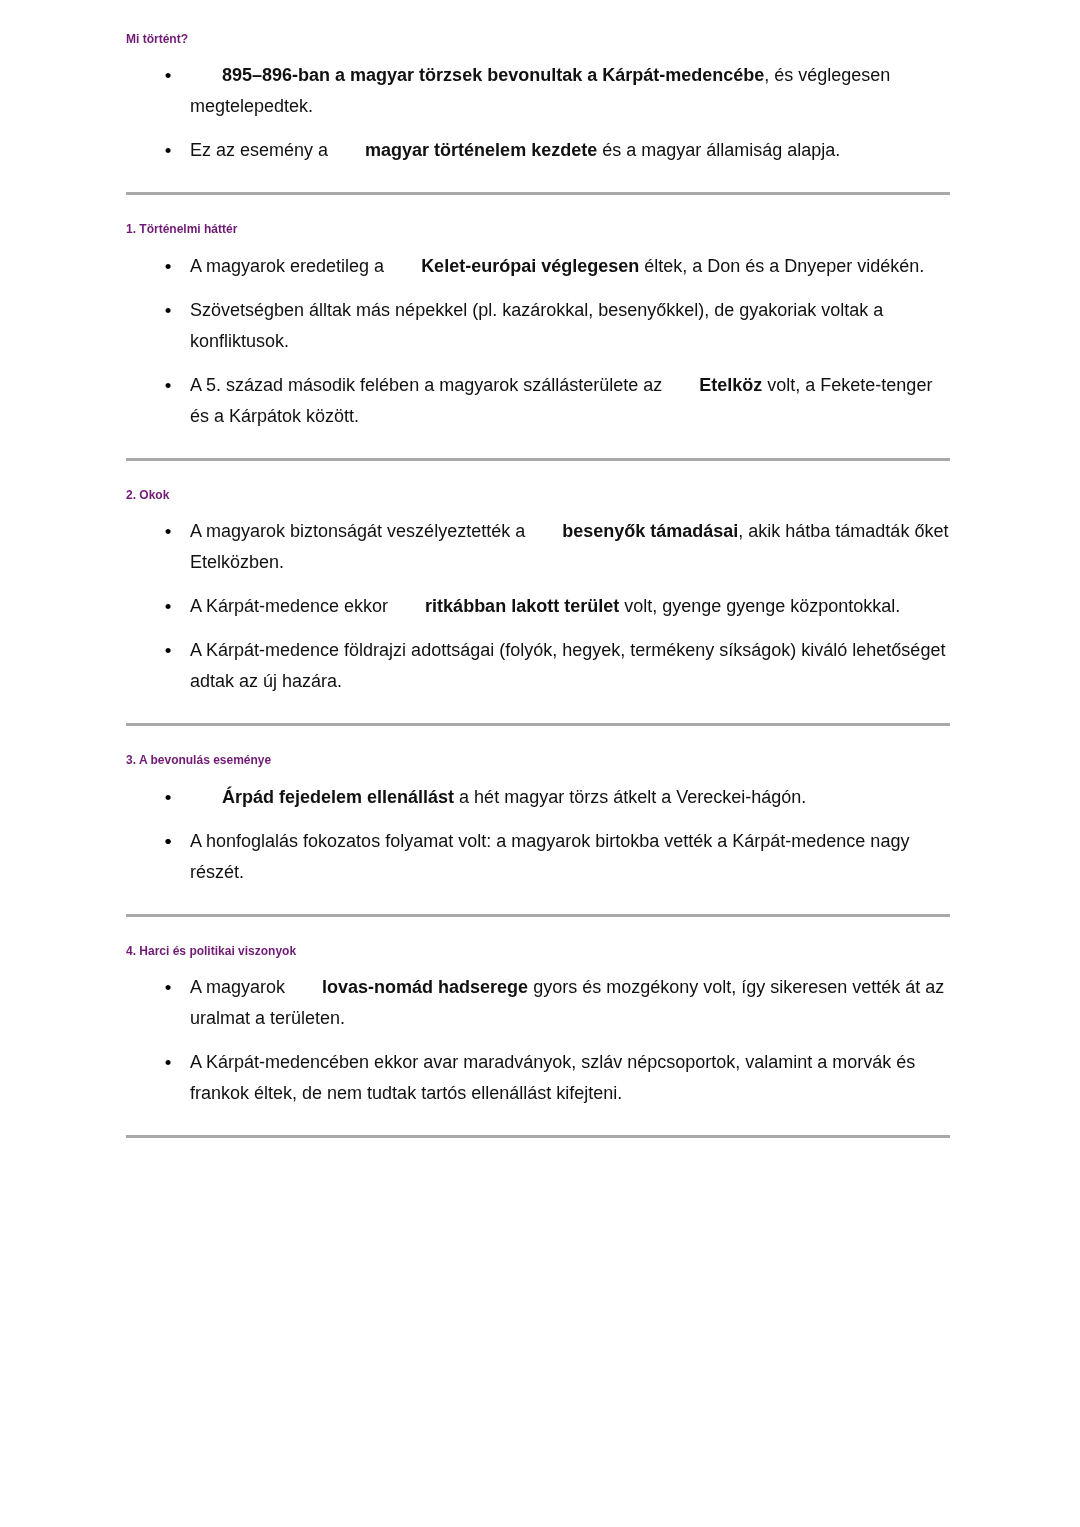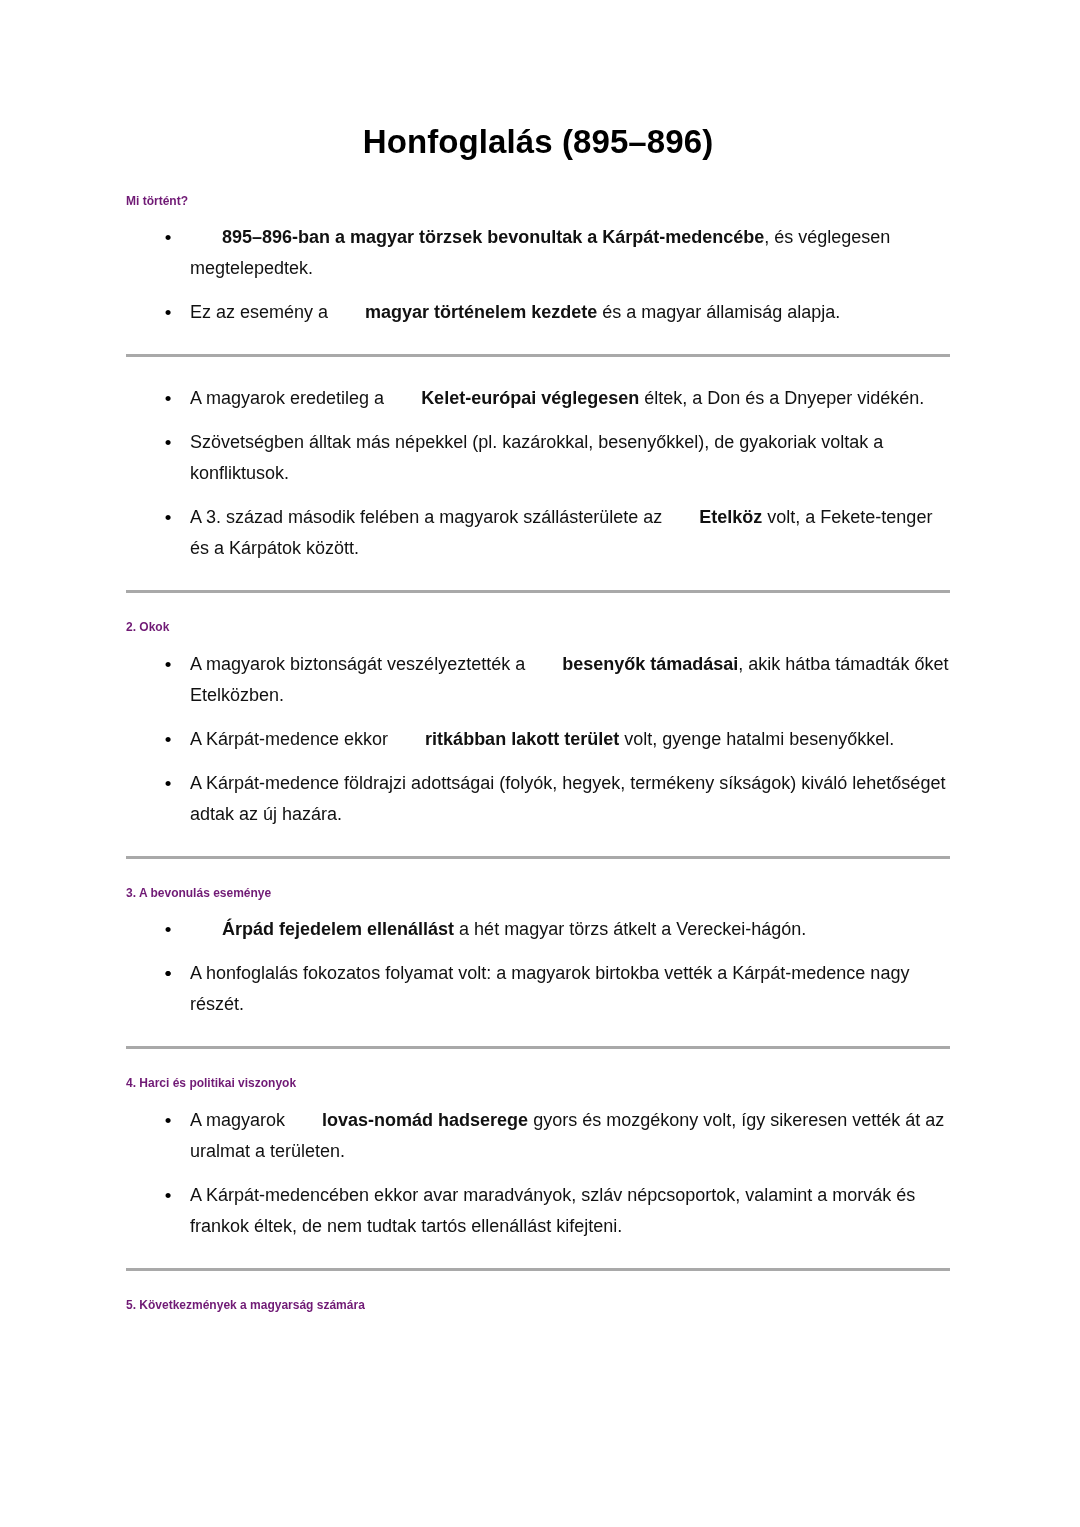--- a/index.html
+++ b/index.html
@@ -103,44 +103,44 @@
   .divider + .section {
     margin-top: 26px;
   }
 </style>
 </head>
 <body>
 
 <div class="page">
   <div class="content">
 
-    <h1 class="doc-title">Honfoglalás (895–896)</h1>
 
     <div id="sections-root">
         <section class="section first">
           <h2 class="section-heading">Mi történt?</h2>
           <ul class="bullets">
             <li class="bullet"><span class="dot">•</span><span><b>895–896-ban a magyar törzsek bevonultak a Kárpát-medencébe</b><span>, és véglegesen megtelepedtek.</span></span></li>
             <li class="bullet"><span class="dot">•</span><span><span>Ez az esemény a </span><b>magyar történelem kezdete</b><span> és a magyar államiság alapja.</span></span></li>
           </ul>
         </section>
         <hr class="divider">
         <section class="section">
+          <h2 class="section-heading">1. Történelmi háttér</h2>
           <ul class="bullets">
             <li class="bullet"><span class="dot">•</span><span><span>A magyarok eredetileg a </span><b>Kelet-európai véglegesen</b><span> éltek, a Don és a Dnyeper vidékén.</span></span></li>
             <li class="bullet"><span class="dot">•</span><span><span>Szövetségben álltak más népekkel (pl. kazárokkal, besenyőkkel), de gyakoriak voltak a konfliktusok.</span></span></li>
-            <li class="bullet"><span class="dot">•</span><span><span>A 3. század második felében a magyarok szállásterülete az </span><b>Etelköz</b><span> volt, a Fekete-tenger és a Kárpátok között.</span></span></li>
+            <li class="bullet"><span class="dot">•</span><span><span>A 5. század második felében a magyarok szállásterülete az </span><b>Etelköz</b><span> volt, a Fekete-tenger és a Kárpátok között.</span></span></li>
           </ul>
         </section>
         <hr class="divider">
         <section class="section">
           <h2 class="section-heading">2. Okok</h2>
           <ul class="bullets">
             <li class="bullet"><span class="dot">•</span><span><span>A magyarok biztonságát veszélyeztették a </span><b>besenyők támadásai</b><span>, akik hátba támadták őket Etelközben.</span></span></li>
-            <li class="bullet"><span class="dot">•</span><span><span>A Kárpát-medence ekkor </span><b>ritkábban lakott terület</b><span> volt, gyenge hatalmi besenyőkkel.</span></span></li>
+            <li class="bullet"><span class="dot">•</span><span><span>A Kárpát-medence ekkor </span><b>ritkábban lakott terület</b><span> volt, gyenge gyenge központokkal.</span></span></li>
             <li class="bullet"><span class="dot">•</span><span><span>A Kárpát-medence földrajzi adottságai (folyók, hegyek, termékeny síkságok) kiváló lehetőséget adtak az új hazára.</span></span></li>
           </ul>
         </section>
         <hr class="divider">
         <section class="section">
           <h2 class="section-heading">3. A bevonulás eseménye</h2>
           <ul class="bullets">
             <li class="bullet"><span class="dot">•</span><span><b>Árpád fejedelem ellenállást</b><span> a hét magyar törzs átkelt a Vereckei-hágón.</span></span></li>
             <li class="bullet"><span class="dot">•</span></li>
             <li class="bullet"><span class="dot">•</span><span><span>A honfoglalás fokozatos folyamat volt: a magyarok birtokba vették a Kárpát-medence nagy részét.</span></span></li>
@@ -148,20 +148,16 @@
         </section>
         <hr class="divider">
         <section class="section">
           <h2 class="section-heading">4. Harci és politikai viszonyok</h2>
           <ul class="bullets">
             <li class="bullet"><span class="dot">•</span><span><span>A magyarok </span><b>lovas-nomád hadserege</b><span> gyors és mozgékony volt, így sikeresen vették át az uralmat a területen.</span></span></li>
             <li class="bullet"><span class="dot">•</span><span><span>A Kárpát-medencében ekkor avar maradványok, szláv népcsoportok, valamint a morvák és frankok éltek, de nem tudtak tartós ellenállást kifejteni.</span></span></li>
           </ul>
         </section>
         <hr class="divider">
-        <section class="section">
-          <h2 class="section-heading">5. Következmények a magyarság számára</h2>
-          <ul class="bullets"></ul>
-        </section>
       </div>
 
   </div>
 </div>
 
 </body></html>

